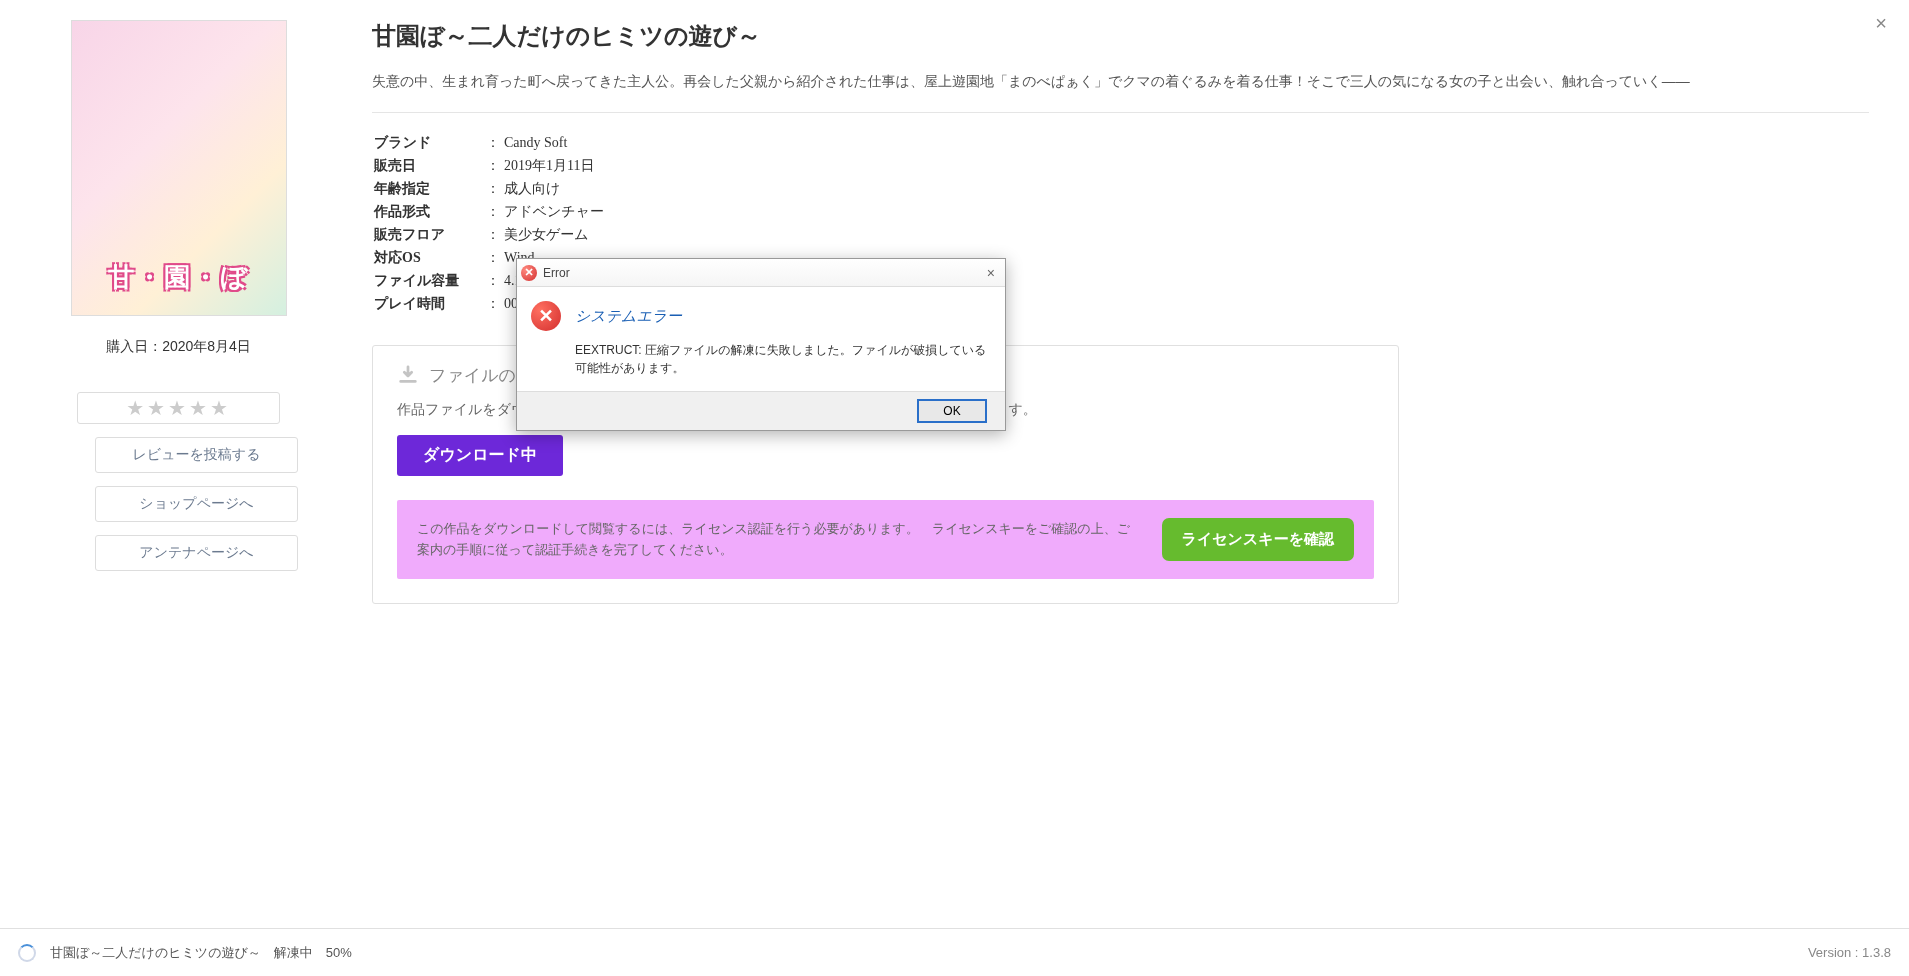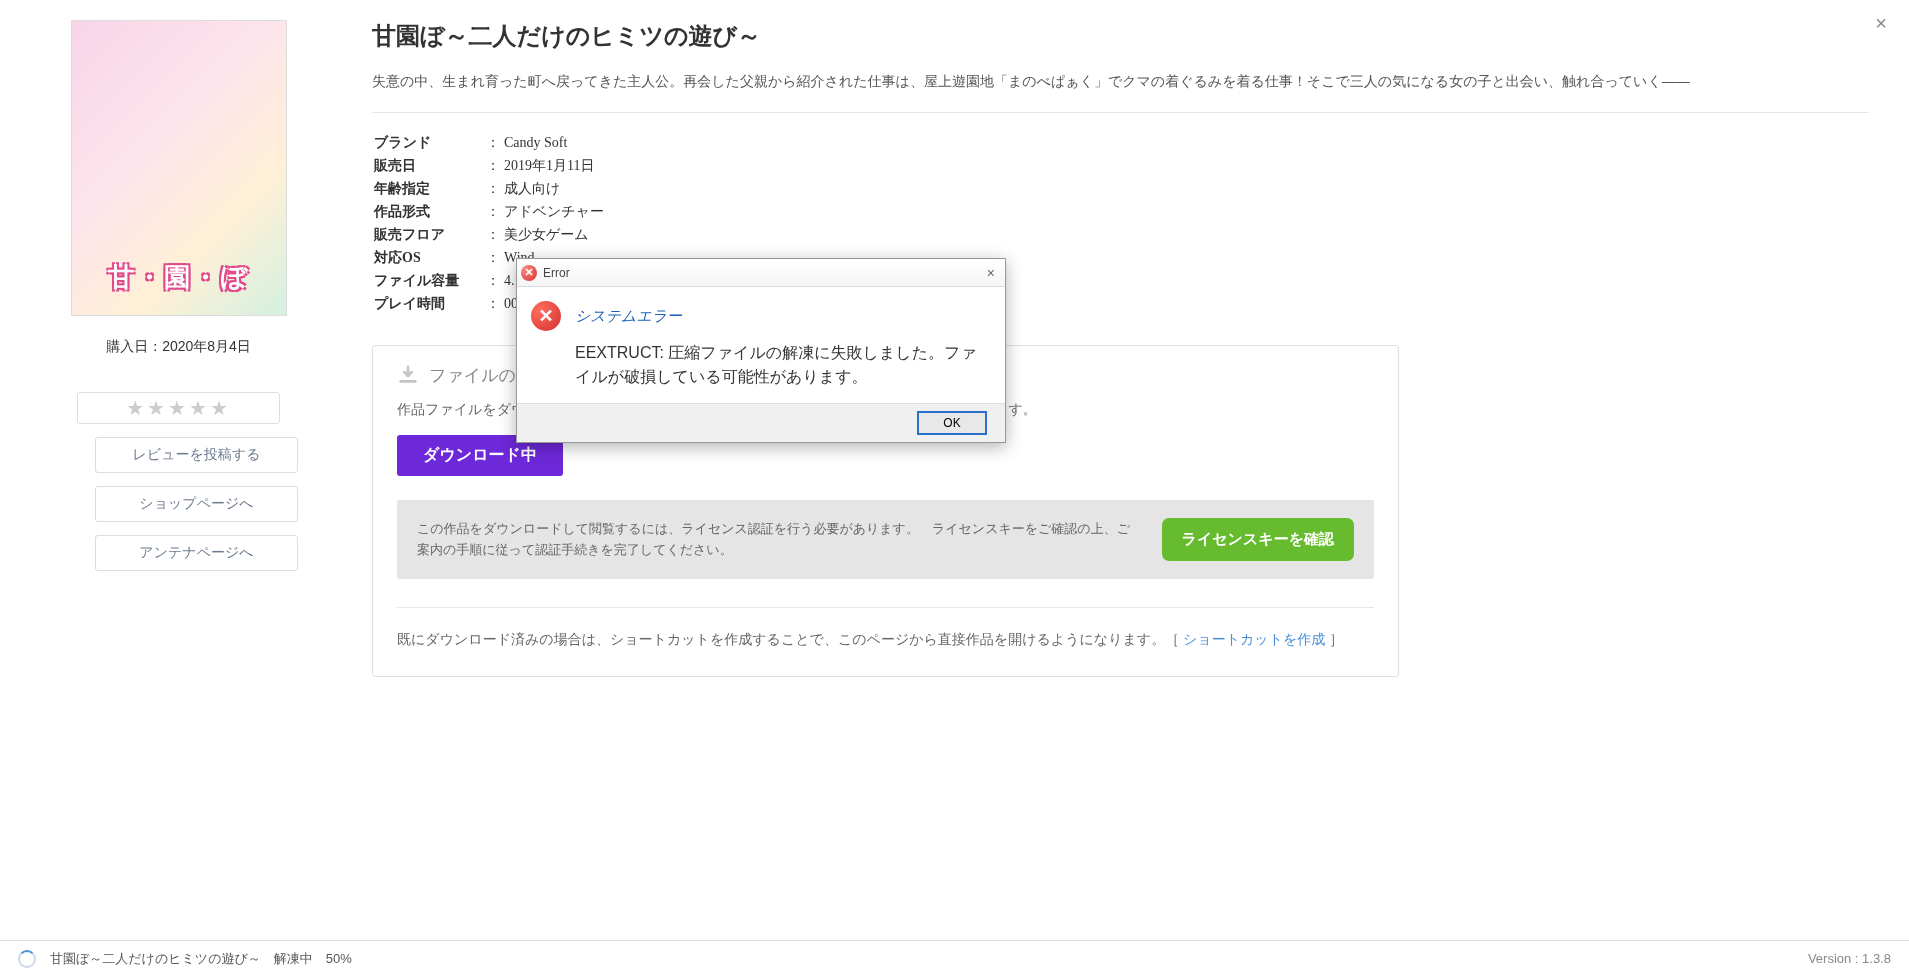--- a/index.html
+++ b/index.html
@@ -156,21 +156,21 @@
   color: #fff;
   border: none;
   border-radius: 3px;
   padding: 10px 26px;
   font-size: 16px;
   font-weight: bold;
   cursor: pointer;
 }
 .license-box {
   margin-top: 24px;
-  background: #e5e5e5;
+  background: #f0abfc;
   border-radius: 2px;
   padding: 18px 20px;
   display:flex;
   align-items:center;
   gap: 30px;
 }
 .license-text {
   flex:1;
   font-size:13px;
   line-height:1.65;
@@ -196,21 +196,21 @@
   color:#666;
 }
 .link { color:#4a90d9; cursor:pointer; }
 
 
 .statusbar {
   position:absolute;
   bottom:0;
   left:0;
   right:0;
-  height: 36px;
+  height: 48px;
   border-top: 1px solid #e0e0e0;
   background:#fff;
   display:flex;
   align-items:center;
   padding: 0 18px;
   font-size: 13px;
   color:#555;
 }
 .spinner {
   width:18px;
@@ -278,21 +278,21 @@
   display:flex;align-items:center;justify-content:center;
   color:#fff;font-size:18px;font-weight:bold;
   flex-shrink:0;
 }
 .modal-heading {
   color: #1a5fb4;
   font-size: 15px;
   font-style: italic;
 }
 .modal-msg {
-  font-size: 16px;
+  font-size: 12px;
   color:#333;
   margin-left: 44px;
   line-height:1.5;
 }
 .modal-footer {
   background: #f0f0f0;
   border-top:1px solid #ddd;
   padding: 8px 19px;
   display:flex;
   justify-content:flex-end;
@@ -381,23 +381,20 @@
         <span>ファイルの</span>
       </div>
       <div class="dl-desc">作品ファイルをダウンロードします。分割ファイルの解凍から結合まで、すべて自動で行われます。</div>
       <button class="dl-btn">ダウンロード中</button>
 
       <div class="license-box">
         <div class="license-text">この作品をダウンロードして閲覧するには、ライセンス認証を行う必要があります。　ライセンスキーをご確認の上、ご案内の手順に従って認証手続きを完了してください。</div>
         <button class="license-btn">ライセンスキーを確認</button>
       </div>
 
-      <div class="shortcut-note">
-        <span>既にダウンロード済みの場合は、ショートカットを作成することで、このページから直接作品を開けるようになります。［ </span><span class="link">ショートカットを作成</span><span> ］</span>
-      </div>
     </div>
   </div>
 </div>
 
 <div class="modal">
   <div class="modal-titlebar">
     <span class="modal-title-icon">✕</span>
     <span>Error</span>
     <button class="modal-close">×</button>
   </div>

